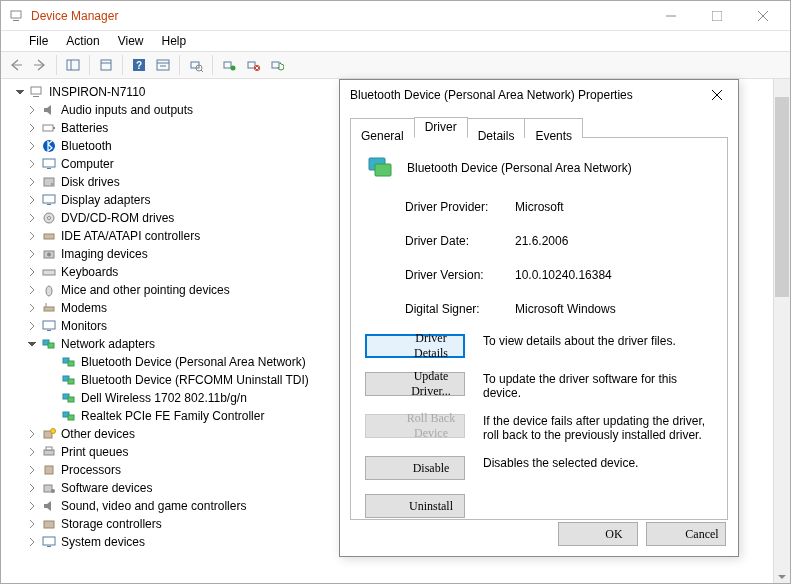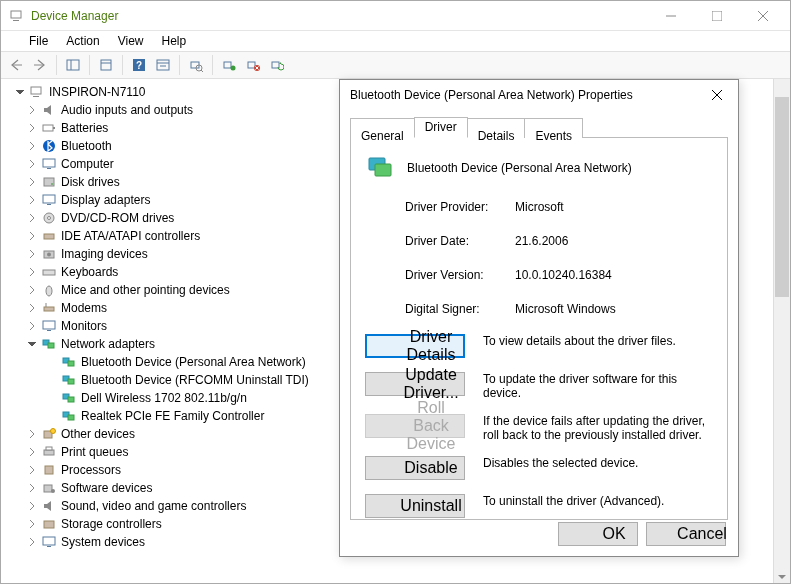--- a/index.html
+++ b/index.html
@@ -21,21 +21,21 @@
     align-items: center;
     padding: 0 4px 0 8px;
     background: #fff;
     border-bottom: 1px solid #e5e5e5;
   }
   .titlebar .app-icon {
     width: 16px; height: 16px; margin-right: 6px;
     display: inline-flex; align-items: center; justify-content: center;
     color: #888;
   }
-  .titlebar .title { color: #4d7c0f; flex: 1; }
+  .titlebar .title { color: #c2410c; flex: 1; }
   .win-controls { display: flex; }
   .win-btn {
     width: 46px; height: 30px;
     display: flex; align-items: center; justify-content: center;
     color: #888;
   }
   .win-btn svg { width: 10px; height: 10px; }
   
   .menubar {
     height: 20px;
@@ -200,21 +200,21 @@
     margin-bottom: 18px;
   }
   .btn-row {
     display: flex; align-items: flex-start; gap: 18px;
     margin-bottom: 14px;
   }
   .btn {
     width: 100px; height: 24px;
     border: 1px solid #adadad;
     background: #e1e1e1;
-    font-family: Liberation Sans, sans-serif; font-size: 16px;
+    font-family: Liberation Serif, serif; font-size: 12px;
     display: flex; align-items: center; justify-content: center;
     cursor: default;
     padding-left: 38px;
   }
   .btn.highlighted {
     border: 2px solid #0078d7;
     background: #e5f1fb;
     width: 100px; height: 24px;
   }
   .btn.disabled {
@@ -797,21 +797,20 @@
         <div class="btn-row">
           <button class="btn disabled">Roll Back Device</button>
           <div class="btn-desc">If the device fails after updating the driver, roll back to the previously installed driver.</div>
         </div>
         <div class="btn-row">
           <button class="btn">Disable</button>
           <div class="btn-desc">Disables the selected device.</div>
         </div>
         <div class="btn-row">
           <button class="btn">Uninstall</button>
-          <div class="btn-desc">To uninstall the driver (Advanced).</div>
         </div>
       </div>
     </div>
     <div class="dialog-footer">
       <button class="btn">OK</button>
       <button class="btn">Cancel</button>
     </div>
   </div>
 </div>
 

